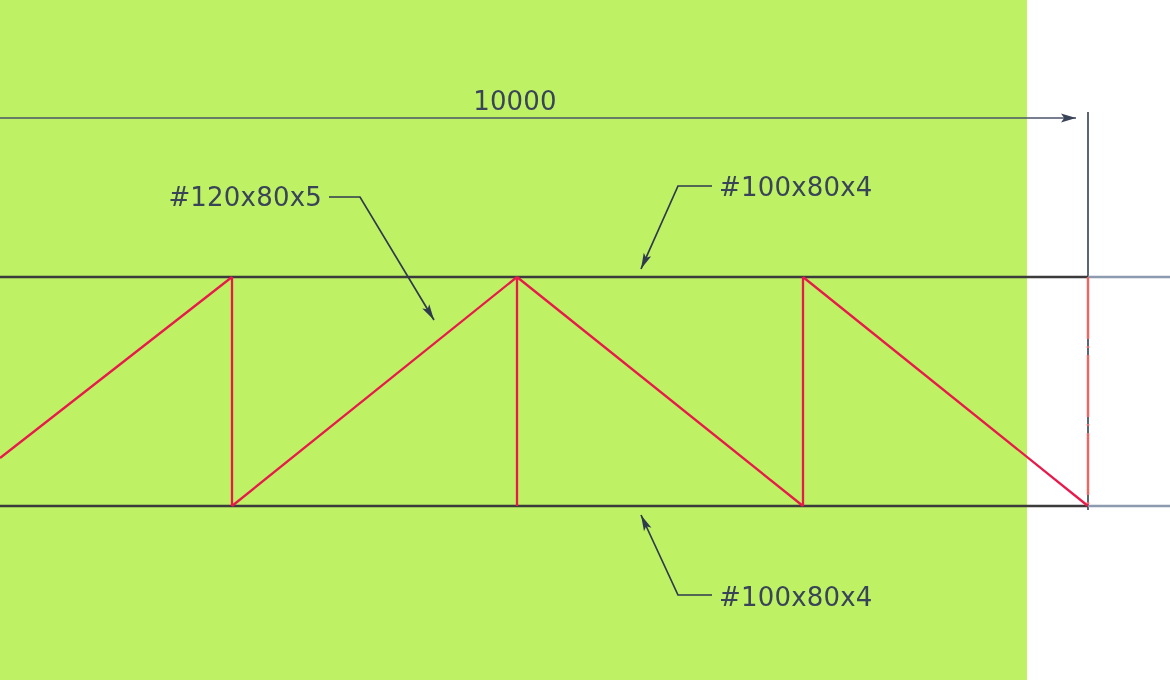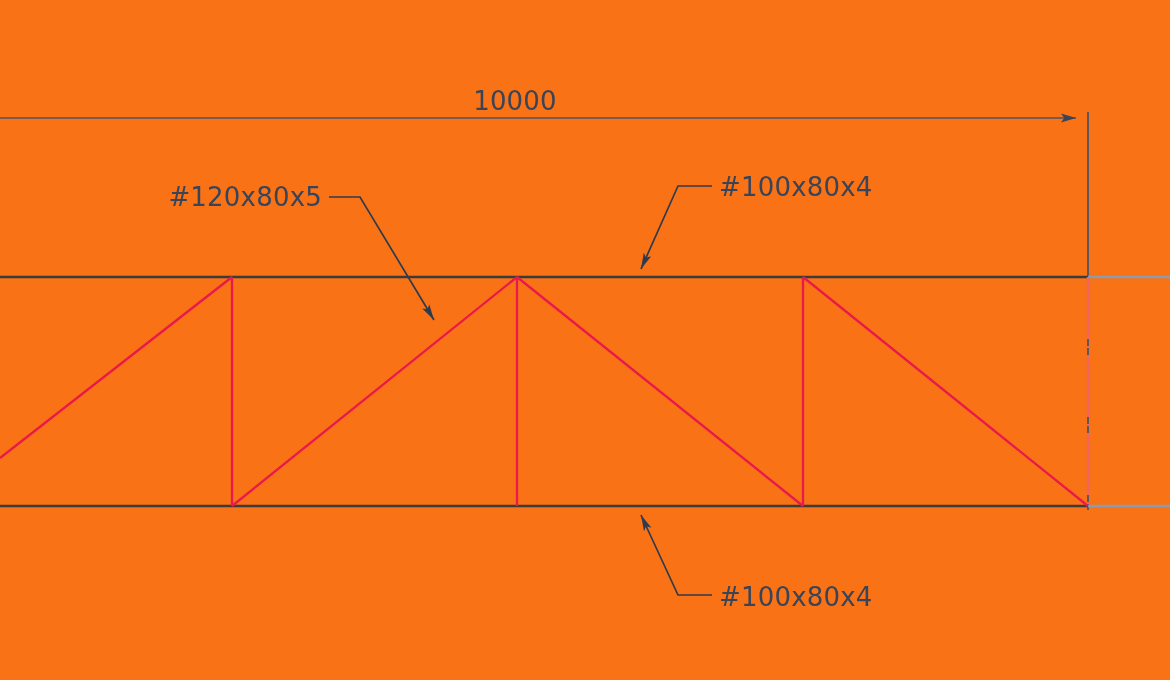--- a/index.html
+++ b/index.html
@@ -8,23 +8,23 @@
     background: #ffffff;
   }
   body {
     width: 1170px;
     height: 680px;
     overflow: hidden;
     font-family: "DejaVu Sans", sans-serif;
   }
   #drawing-root {
     position: relative;
-    width: 1170px;
+    width: 1027px;
     height: 680px;
-    background: #f97316;
+    background: #bef264;
   }
   svg.cad-canvas {
     position: absolute;
     inset: 0;
     width: 1170px;
     height: 680px;
     display: block;
   }
   text.cad-label {
     font-family: "DejaVu Sans", sans-serif;

